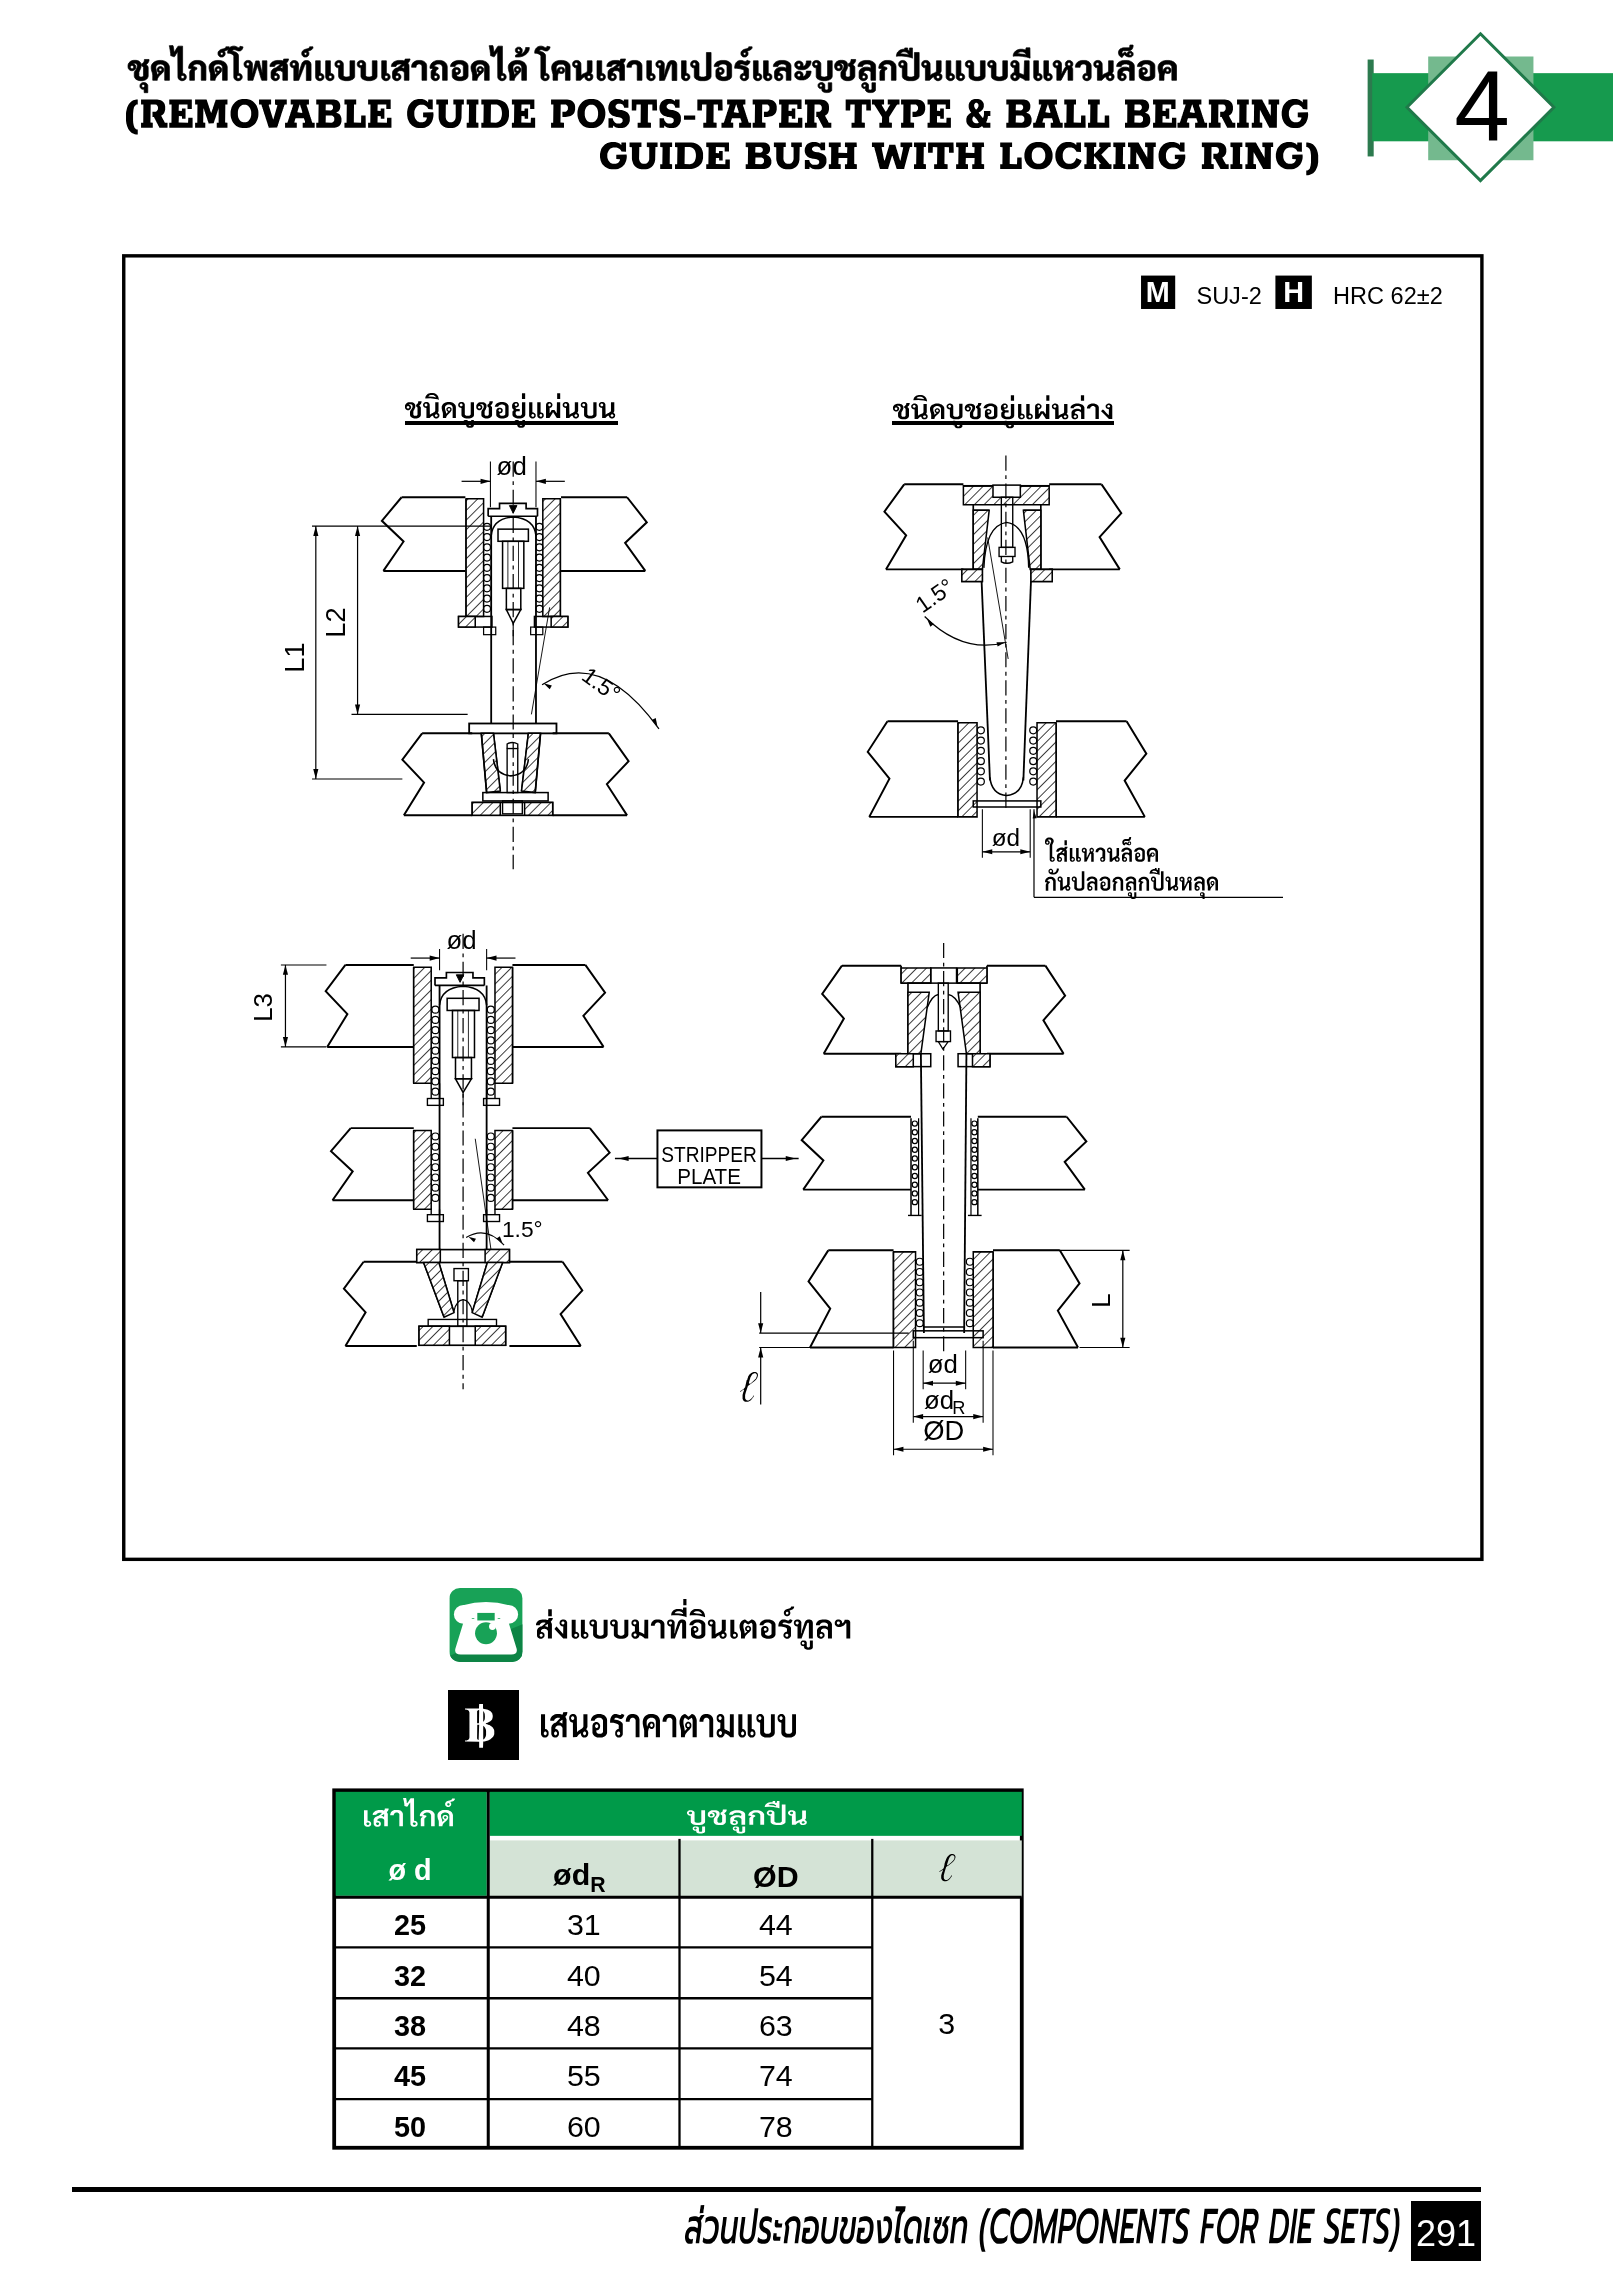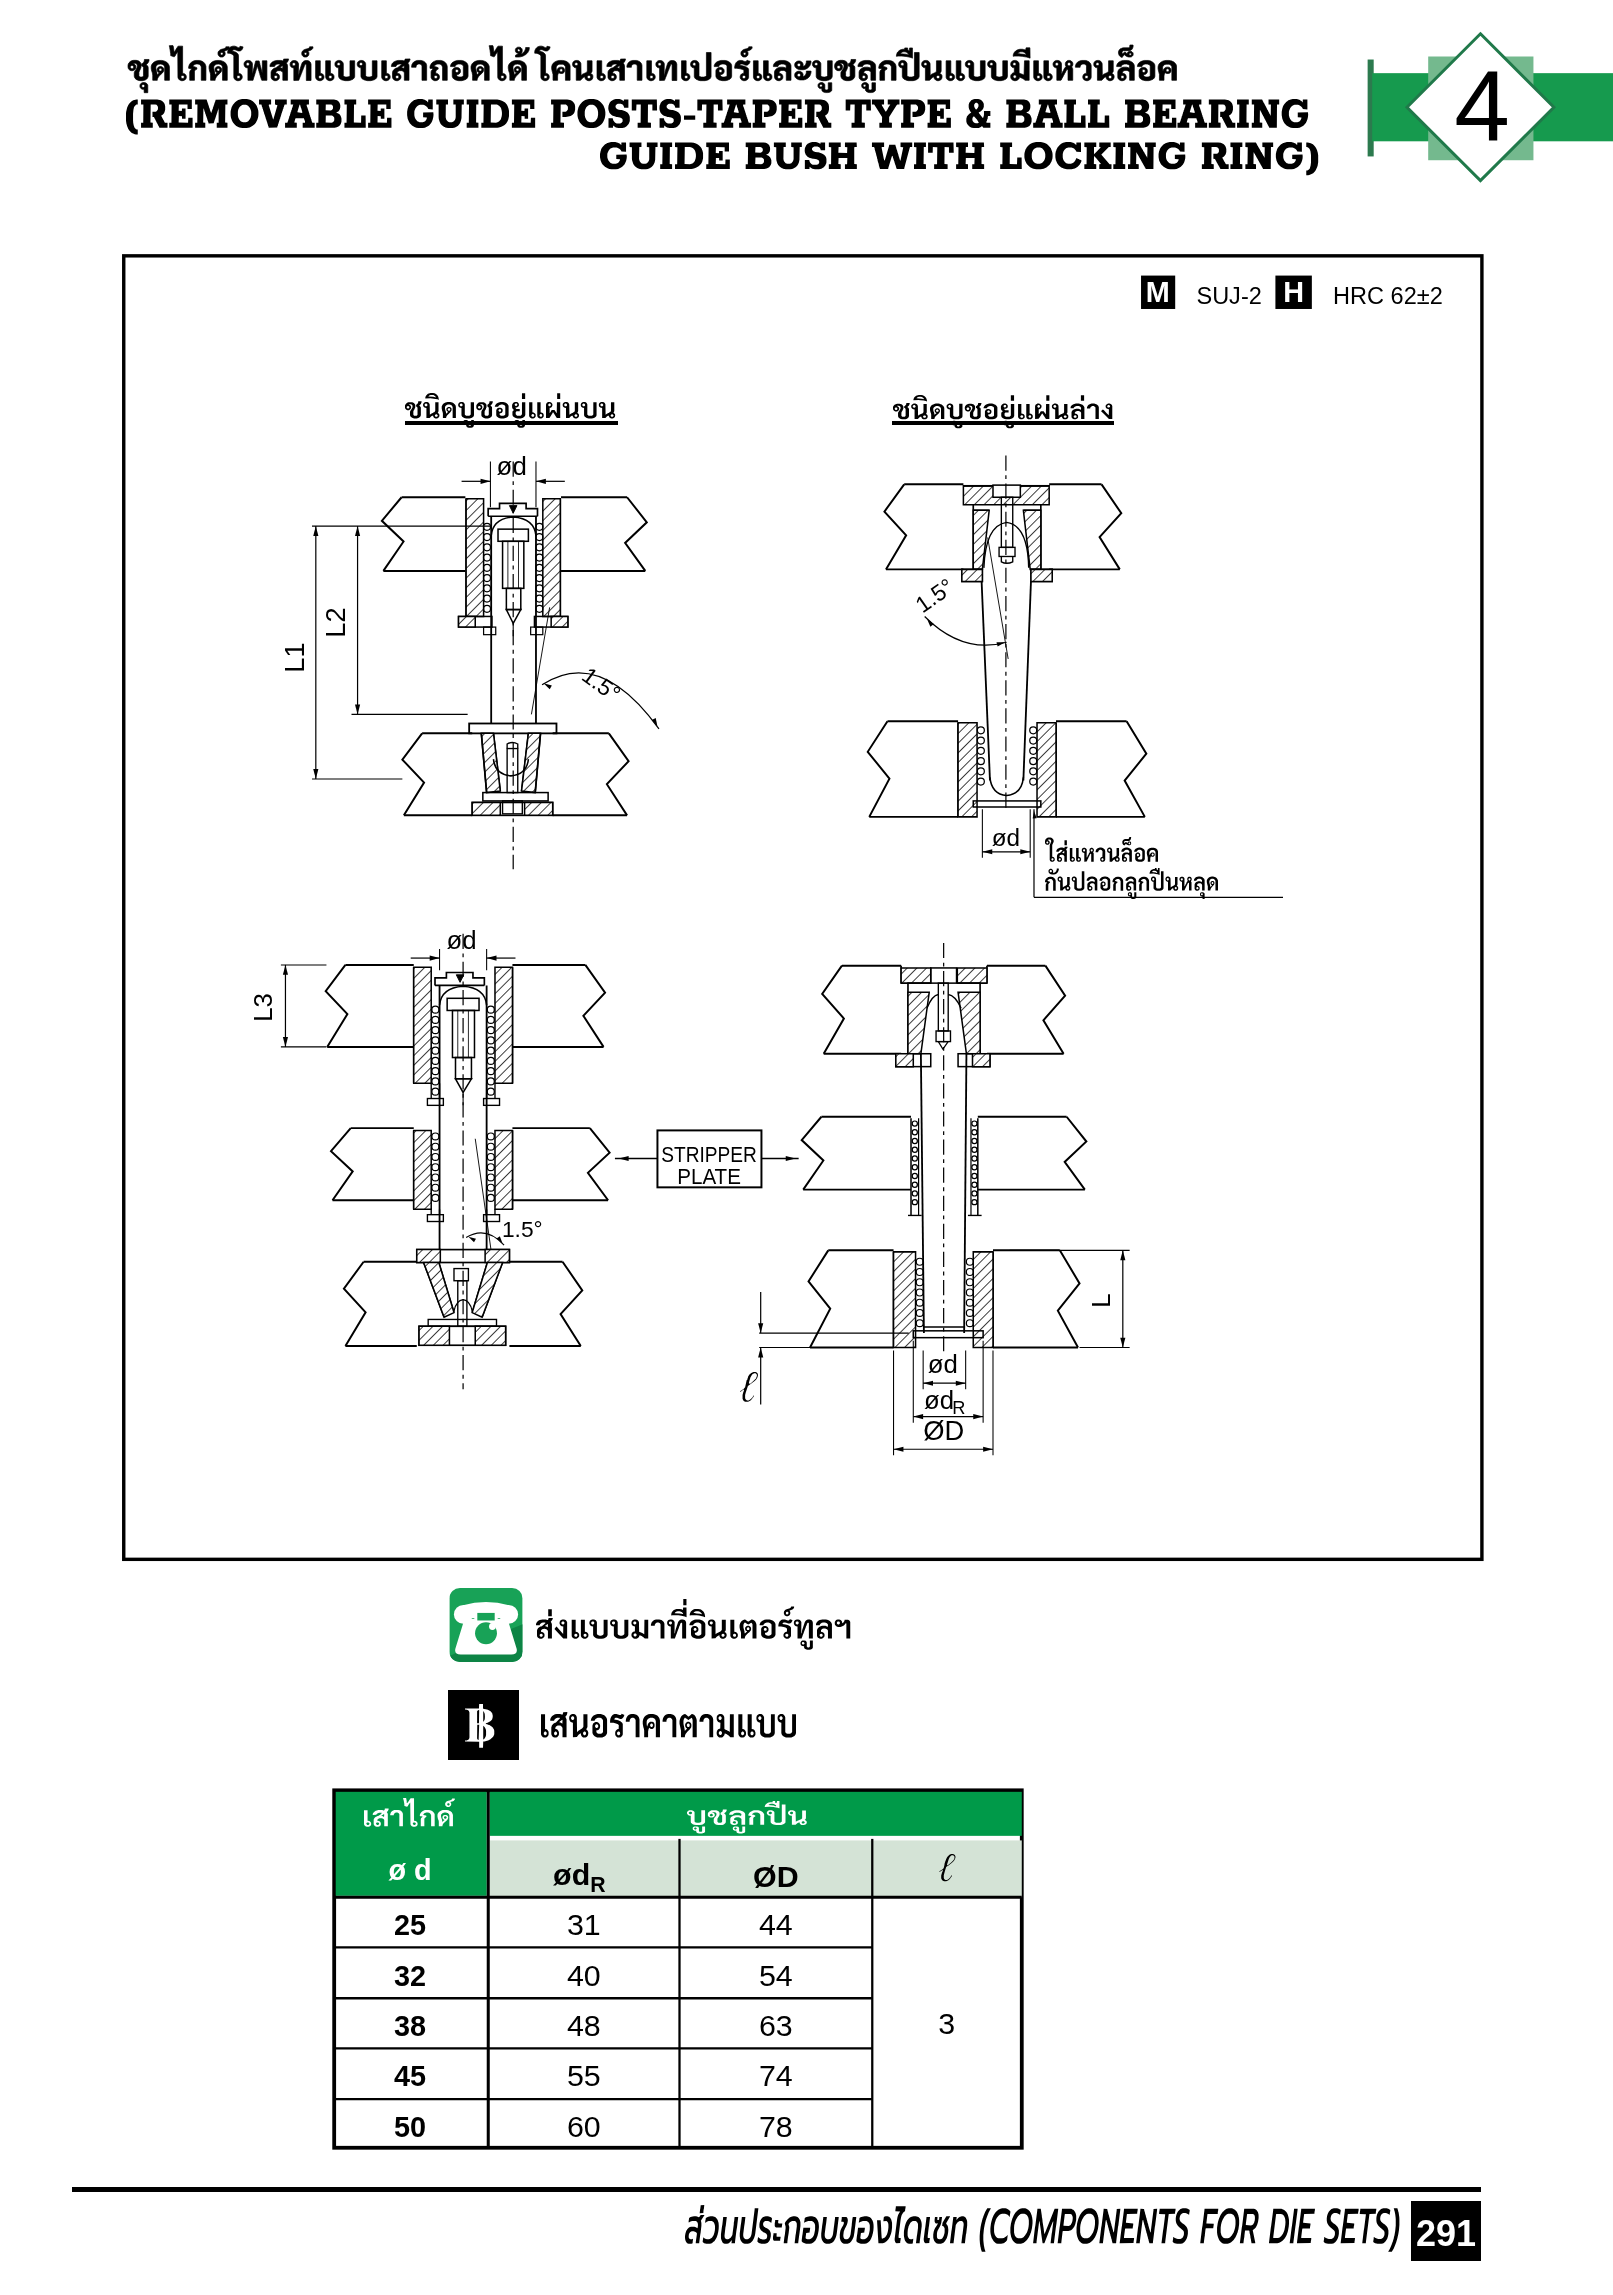--- a/index.html
+++ b/index.html
@@ -614,13 +614,13 @@
   </svg>
 <div class="abs" style="left:72px;top:2187px;width:1409px;height:4.6px;background:#000"></div>
 
 <svg style="position:absolute;left:685px;top:2205px;overflow:visible" width="7.6" height="7.6" viewBox="0 0 10 10">
     <g transform="scale(0.7153,1.2039)">
       <path d="M163.0,31.0 162.8,31.5 162.8,32.5 162.2,34.0 162.0,35.5 162.0,37.0 162.2,37.8 163.2,38.8 163.8,39.0 165.2,39.2 175.2,39.0 175.2,38.0 176.0,35.5 176.0,34.8 169.0,34.8 168.5,34.2 168.8,31.0ZM166.0,16.5 165.8,18.5 165.2,19.8 165.2,23.0 165.8,23.8 166.5,24.2 167.5,24.5 178.2,24.5 178.2,23.8 179.2,20.2 173.0,20.2 172.0,20.0 171.5,19.5 171.5,18.2 172.0,16.5ZM444.5,13.2 444.5,14.0 442.2,24.8 441.8,26.0 439.5,36.8 439.5,38.2 439.8,39.2 440.2,40.2 441.0,41.0 442.0,41.5 443.0,41.8 449.8,41.5 449.8,40.5 450.0,39.2 450.5,38.0 450.8,36.2 447.8,36.2 447.2,36.0 446.8,35.5 446.8,33.8 448.8,24.2 449.2,23.0 451.2,13.0ZM288.8,13.2 288.5,14.0 288.5,15.0 287.8,17.5 287.8,18.2 291.5,18.2 292.5,19.2 292.5,20.0 291.5,21.8 288.0,25.5 286.2,28.0 285.8,29.0 285.0,32.0 285.0,36.0 285.5,37.5 286.0,38.0 286.2,38.8 288.0,40.5 289.8,41.5 290.2,41.5 291.0,42.0 293.5,42.5 299.0,42.5 300.5,42.2 303.0,41.5 305.5,40.2 306.5,39.5 308.5,37.5 309.8,35.8 310.8,33.8 312.0,29.5 315.2,14.2 315.2,13.0 308.8,13.2 308.8,13.8 308.2,15.0 307.0,21.0 307.0,22.0 304.8,32.2 304.2,33.0 304.2,33.5 303.2,35.0 301.5,36.5 300.5,37.0 298.5,37.5 295.8,37.5 294.2,37.2 293.2,36.8 292.0,35.5 291.8,35.0 291.5,34.0 291.5,33.0 292.2,29.2 293.0,27.8 294.5,25.8 296.0,24.2 298.2,21.2 299.0,19.8 299.5,18.2 299.8,16.8 299.5,15.5 299.0,14.5 298.2,13.8 297.0,13.2 295.8,13.0ZM254.5,13.2 254.5,14.0 253.5,19.0 252.5,22.8 250.8,31.2 250.8,34.2 251.0,35.5 251.5,37.0 252.2,38.2 254.5,40.5 255.2,40.8 255.8,41.2 258.5,42.2 260.0,42.5 265.8,42.5 267.2,42.2 270.8,41.2 273.5,39.8 274.5,39.0 276.5,37.0 277.5,35.5 278.8,33.0 279.5,30.5 283.0,13.8 283.0,13.0 276.5,13.0 276.2,13.5 276.2,14.5 272.5,31.8 271.5,33.8 270.0,35.5 269.0,36.2 268.0,36.8 266.5,37.2 265.0,37.5 262.0,37.5 260.8,37.2 259.0,36.5 258.0,35.5 257.5,34.5 257.2,33.5 257.2,31.8 259.0,23.2 260.0,19.5 261.2,13.0ZM70.2,13.2 70.2,14.0 68.8,21.2 68.0,23.8 66.2,32.0 66.2,36.2 66.5,37.2 67.8,39.5 69.2,41.0 70.5,41.8 71.0,41.8 71.8,42.2 73.0,42.5 77.2,42.5 79.8,42.0 80.5,41.8 81.2,41.2 81.8,41.2 82.8,40.8 83.2,40.2 84.0,40.0 86.0,38.2 86.0,40.0 85.5,41.8 92.0,41.8 92.0,40.8 94.5,28.8 95.8,24.0 98.0,13.2 91.2,13.2 91.2,14.0 90.8,15.2 90.8,16.2 90.5,17.5 90.0,18.8 89.8,20.0 89.8,21.0 87.2,32.8 84.5,35.5 83.8,35.8 83.2,36.2 82.8,36.5 82.2,36.5 81.5,37.0 79.2,37.5 76.8,37.5 74.8,37.0 73.5,36.0 73.0,35.0 72.8,34.0 72.8,33.0 74.5,24.2 75.0,23.0 77.0,13.0ZM518.2,15.5 516.5,13.8 515.2,13.0 513.8,12.5 512.0,12.2 509.5,12.2 506.8,12.8 505.2,13.2 504.5,13.8 504.0,13.8 502.5,14.5 499.8,16.5 499.8,15.8 500.2,13.2 493.8,13.2 493.8,14.0 491.0,27.2 490.5,28.5 487.8,41.8 494.5,41.8 494.5,41.0 498.5,22.0 500.5,20.0 501.5,19.2 504.0,18.0 505.8,17.5 509.8,17.5 511.5,18.2 512.2,19.0 512.8,20.0 513.0,21.0 513.0,21.8 511.0,31.8 510.5,33.0 508.8,41.8 515.5,41.8 515.5,40.8 517.2,32.2 517.8,31.0 519.5,22.5 519.5,18.2 519.0,16.8ZM488.2,12.2 481.2,12.2 476.5,17.0 474.2,19.5 474.0,20.0 473.5,22.2 473.5,23.0 474.5,23.0 476.2,23.5 477.5,24.8 478.0,25.8 478.0,29.2 477.8,30.5 477.2,32.0 476.2,34.0 474.2,36.0 473.0,36.8 470.2,37.5 467.8,37.5 466.5,37.2 465.2,36.8 464.0,35.5 463.8,34.8 463.8,31.5 464.2,29.8 465.0,28.2 469.8,23.0 470.5,22.0 470.8,21.2 471.2,20.8 472.0,18.8 473.2,13.2 468.2,13.0 467.8,15.8 466.8,16.5 465.0,16.5 464.5,16.0 464.8,13.0 460.2,13.2 459.5,16.5 459.5,17.8 460.0,19.0 460.8,19.8 462.0,20.2 463.5,20.2 464.5,20.0 465.2,20.0 465.2,20.5 464.2,21.8 460.5,25.2 459.0,27.0 457.8,29.2 457.0,32.2 457.0,35.5 457.2,36.5 458.5,38.8 460.0,40.2 460.8,40.8 462.8,41.8 464.2,42.2 465.8,42.5 471.0,42.5 472.5,42.2 475.8,41.2 477.2,40.5 478.8,39.5 481.8,36.5 482.2,35.8 483.5,33.2 484.2,31.0 484.5,29.8 484.8,27.2 484.2,24.2 483.5,22.8 481.2,20.8 480.8,20.0ZM432.5,14.8 429.8,13.2 428.2,12.8 424.8,12.2 421.0,12.2 417.2,12.8 414.0,13.8 412.0,14.8 409.2,16.8 407.0,19.2 406.0,20.8 404.8,23.2 403.2,28.2 403.0,29.8 403.0,33.8 403.8,36.5 404.5,38.0 405.2,39.0 407.2,40.8 409.2,41.8 410.8,42.2 412.0,42.5 417.0,42.5 419.2,42.0 419.5,41.5 419.5,40.5 420.0,39.0 420.2,37.0 419.8,37.0 418.0,37.5 415.2,37.5 412.5,36.8 411.8,36.2 410.8,35.2 410.0,33.8 409.8,32.8 409.8,30.0 410.2,27.2 410.8,25.5 411.2,24.8 411.2,24.2 411.8,23.2 412.8,21.8 415.0,19.5 417.8,18.0 419.5,17.5 424.5,17.5 425.5,17.8 427.0,18.5 428.5,20.0 429.0,21.2 429.0,24.8 427.5,31.8 426.8,34.2 425.2,41.8 432.0,41.8 432.0,40.8 433.8,32.2 434.2,31.0 435.8,23.2 435.8,21.0 435.5,19.5 435.0,18.0 433.8,16.0ZM377.8,14.0 377.0,13.8 376.5,13.2 374.2,12.5 372.5,12.2 369.5,12.2 367.8,12.5 366.2,13.0 366.0,13.5 365.5,15.8 365.2,17.8 370.8,17.5 372.2,18.0 373.8,19.5 374.2,20.5 374.5,21.5 374.5,24.5 374.0,27.2 373.2,29.5 371.8,32.2 369.5,34.5 368.0,35.5 366.0,36.2 363.0,36.8 362.2,36.5 362.0,35.0 361.2,28.0 361.2,25.8 360.2,16.8 353.5,16.8 356.0,41.0 356.2,41.8 364.2,41.8 368.0,41.0 368.8,40.8 369.5,40.2 370.0,40.2 372.0,39.2 374.5,37.5 377.0,35.0 378.2,33.2 378.5,32.5 379.0,32.0 379.5,31.0 379.5,30.5 380.0,29.8 380.5,28.2 381.2,24.5 381.2,20.0 381.0,18.8 379.8,16.0ZM345.2,17.0 343.5,15.2 342.5,14.5 340.5,13.5 338.0,12.8 334.8,12.2 331.0,12.2 326.5,12.8 323.2,13.5 321.2,14.2 320.8,16.8 320.2,18.0 320.0,19.5 322.5,18.5 327.5,17.5 334.0,17.5 335.2,17.8 337.8,18.8 339.5,20.5 340.2,22.2 340.2,26.5 340.0,27.8 339.0,31.0 338.5,32.0 337.5,33.5 335.8,35.2 333.8,36.5 331.5,37.2 329.8,37.5 326.2,37.5 324.5,37.2 322.8,36.5 322.8,35.8 323.8,31.0 324.0,30.5 330.2,30.0 330.2,29.0 331.0,26.5 331.2,24.8 318.5,24.8 318.5,25.5 317.2,31.5 316.5,34.0 315.5,38.8 315.8,40.0 317.8,41.0 322.2,42.2 324.0,42.5 330.5,42.5 333.8,42.0 337.0,41.0 339.0,40.0 340.5,39.0 342.5,37.0 344.2,34.5 345.2,32.5 345.2,32.0 345.8,31.2 346.8,27.8 347.2,24.5 347.2,23.0 347.0,21.0 346.5,19.2ZM244.5,17.0 242.8,15.2 241.8,14.5 239.8,13.5 237.2,12.8 234.0,12.2 230.2,12.2 225.8,12.8 222.5,13.5 220.5,14.2 220.0,16.8 219.5,18.0 219.2,19.5 221.8,18.5 226.8,17.5 233.2,17.5 234.5,17.8 237.0,18.8 238.8,20.5 239.5,22.2 239.5,26.5 239.2,27.8 238.2,31.0 237.8,32.0 236.8,33.5 235.0,35.2 233.0,36.5 230.8,37.2 229.0,37.5 225.5,37.5 223.8,37.2 222.0,36.5 222.0,35.8 223.0,31.0 223.2,30.5 229.5,30.0 229.5,29.0 230.2,26.5 230.5,24.8 217.8,24.8 217.8,25.5 216.5,31.5 215.8,34.0 214.8,38.8 215.0,40.0 217.0,41.0 221.5,42.2 223.2,42.5 229.8,42.5 233.0,42.0 236.2,41.0 238.2,40.0 239.8,39.0 241.8,37.0 243.5,34.5 244.5,32.5 244.5,32.0 245.0,31.2 246.0,27.8 246.5,24.5 246.5,23.0 246.2,21.0 245.8,19.2ZM211.2,16.2 209.5,14.5 207.2,13.2 204.5,12.5 202.5,12.2 199.2,12.2 195.8,12.8 192.5,13.8 191.2,14.5 190.8,14.5 190.2,15.0 189.0,15.5 185.5,18.0 183.8,19.8 184.0,21.0 184.5,21.8 184.5,22.2 185.0,23.0 185.2,23.8 185.2,25.5 183.8,32.5 183.0,35.0 181.8,41.0 181.8,41.8 188.2,41.8 188.5,41.2 188.5,40.2 189.5,35.5 190.8,30.8 192.0,24.8 191.8,23.5 191.2,22.8 191.2,22.2 190.8,21.5 190.5,20.8 192.5,19.2 194.5,18.2 197.2,17.5 202.2,17.5 203.8,18.0 204.5,18.5 205.5,19.8 205.8,20.5 205.8,23.5 204.2,30.8 203.5,33.2 201.8,41.8 208.5,41.8 208.5,41.0 209.8,35.0 211.0,30.2 212.5,23.0 212.5,19.2 212.0,17.5ZM160.0,14.2 159.5,14.0 159.0,14.0 158.2,13.5 156.8,13.0 154.5,12.5 152.5,12.2 149.0,12.2 146.8,12.5 143.2,13.5 141.8,14.2 140.0,15.5 138.5,17.2 137.5,19.2 137.0,21.0 137.0,23.5 137.2,24.5 137.8,25.5 139.8,27.5 140.5,28.0 142.5,29.0 143.0,29.0 143.8,29.5 145.2,30.0 145.8,30.0 149.2,31.2 150.0,31.8 151.0,32.8 151.2,33.2 151.2,34.5 150.8,35.8 149.8,36.8 148.8,37.2 146.0,37.8 143.0,37.8 140.0,37.2 138.0,36.8 137.2,36.2 136.8,36.2 134.5,35.0 133.2,40.0 134.8,41.0 135.2,41.0 136.0,41.5 140.8,42.5 147.2,42.5 149.0,42.2 151.8,41.5 154.5,40.0 156.0,38.5 156.5,37.8 157.2,36.2 157.8,34.8 158.0,33.2 158.0,31.5 157.8,30.5 157.2,29.5 156.0,28.0 154.5,27.0 153.0,26.2 152.5,26.2 151.8,25.8 147.5,24.5 146.8,24.0 146.2,24.0 145.2,23.5 143.8,21.8 143.8,20.5 144.2,19.5 145.2,18.5 146.8,17.8 147.8,17.5 153.0,17.5 156.0,18.2 156.8,18.8 157.2,18.8 158.2,19.2 159.2,19.5 159.2,18.5 159.5,17.2 160.0,16.0ZM59.0,15.2 56.2,13.5 54.0,12.8 50.8,12.2 47.0,12.2 43.0,12.8 39.8,13.8 38.2,14.5 38.0,15.8 37.5,17.0 37.2,18.2 37.2,19.2 37.0,19.8 38.8,18.8 39.2,18.8 40.0,18.2 43.5,17.5 49.2,17.5 51.0,18.0 52.8,19.0 54.2,20.5 55.0,22.2 55.2,23.2 55.2,25.8 55.0,27.5 54.2,30.0 53.2,32.0 52.8,32.8 50.2,35.2 49.5,35.8 48.0,36.5 45.5,37.2 44.0,37.5 40.5,37.5 37.2,37.0 35.8,36.5 34.8,36.0 34.2,35.5 33.5,35.2 33.5,36.2 32.8,38.8 32.5,40.2 33.0,40.8 34.0,41.2 34.5,41.2 35.2,41.8 37.5,42.2 39.2,42.5 45.5,42.5 48.2,42.0 50.5,41.2 51.8,40.5 52.2,40.5 52.8,40.0 53.5,39.8 55.0,38.8 58.0,35.8 59.2,34.0 60.5,31.5 60.5,31.0 61.0,30.2 62.0,26.2 62.2,23.0 61.8,19.8 61.5,19.0 61.0,18.2 61.0,17.8 59.8,16.0ZM36.0,11.0 28.8,11.0 27.2,12.5 25.2,13.5 22.2,12.5 20.2,12.2 16.8,12.2 14.2,12.5 10.2,13.2 7.5,14.2 7.5,14.8 6.8,17.2 6.5,19.2 7.0,19.0 8.2,18.8 9.2,18.2 13.0,17.5 19.5,17.5 20.8,17.8 22.0,18.2 23.2,19.5 23.8,20.8 23.8,22.8 23.5,24.0 23.0,25.5 22.2,25.2 21.5,24.8 18.8,24.0 17.0,23.8 11.5,23.8 9.0,24.2 6.8,25.0 4.2,26.5 2.2,28.5 1.8,29.2 0.8,31.2 0.2,33.0 0.0,34.5 0.0,36.0 0.5,38.0 1.2,39.5 2.5,40.8 3.2,41.2 4.8,42.0 6.8,42.5 11.8,42.5 13.0,42.2 14.0,41.8 14.2,39.8 15.0,37.0 14.5,37.0 13.0,37.5 10.2,37.5 8.2,37.0 7.0,35.8 6.8,35.0 6.8,33.8 7.2,32.0 7.8,31.2 9.0,30.0 9.8,29.5 12.5,28.8 15.8,28.8 19.5,29.5 21.8,30.5 21.8,32.2 19.8,40.8 19.8,41.8 26.2,41.8 26.2,41.0 28.0,32.8 28.8,30.2 30.2,22.8 30.2,20.0 29.8,18.2 29.2,17.2ZM1272.8,4.2 1243.2,4.2 1243.2,5.2 1242.5,7.8 1242.2,9.8 1253.5,10.0 1253.5,10.8 1250.5,24.8 1249.5,28.5 1246.8,41.8 1253.5,41.8 1253.5,40.8 1260.0,10.2 1260.5,9.8 1271.8,9.5 1271.8,8.5 1272.0,7.2 1272.5,6.0ZM1215.0,4.2 1214.8,6.0 1211.2,22.5 1210.5,25.0 1207.0,41.8 1232.5,41.5 1232.5,40.5 1233.2,38.0 1233.5,36.2 1215.0,36.0 1215.0,35.0 1216.8,26.8 1217.2,25.8 1231.0,25.8 1231.2,23.8 1231.8,22.5 1232.0,21.2 1232.0,20.2 1218.5,19.5 1218.5,18.5 1220.2,10.2 1220.8,9.8 1239.2,9.5 1239.2,8.8 1239.5,7.5 1240.0,6.2 1240.2,4.2ZM1134.5,4.2 1134.2,6.0 1130.8,22.5 1130.0,25.0 1126.5,41.8 1152.0,41.5 1152.0,40.5 1152.8,38.0 1153.0,36.2 1134.5,36.0 1134.5,35.0 1136.2,26.8 1136.8,25.8 1150.5,25.8 1150.8,23.8 1151.2,22.5 1151.5,21.2 1151.5,20.2 1138.0,19.5 1138.0,18.5 1139.8,10.2 1140.2,9.8 1158.8,9.5 1158.8,8.8 1159.0,7.5 1159.5,6.2 1159.8,4.2ZM1127.8,4.2 1121.2,4.2 1121.0,6.0 1117.5,22.5 1116.8,25.0 1113.2,41.8 1120.0,41.8 1120.0,41.0 1123.8,23.2 1124.2,21.8 1127.8,5.2ZM1083.0,4.2 1082.8,6.0 1079.2,22.5 1078.5,25.0 1075.0,41.8 1090.5,41.8 1094.0,41.2 1098.2,40.0 1099.0,39.5 1099.5,39.5 1103.2,37.2 1104.2,36.5 1106.5,34.2 1108.0,32.2 1108.2,31.5 1108.8,31.0 1110.0,28.5 1111.5,23.5 1112.0,20.2 1112.0,17.5 1111.8,15.5 1111.0,13.0 1109.5,10.2 1108.8,9.2 1107.5,8.0 1105.8,6.8 1105.0,6.5 1104.5,6.0 1104.0,6.0 1103.2,5.5 1101.0,4.8 1098.0,4.2ZM1102.8,12.0 1103.5,12.8 1104.5,14.2 1105.0,15.5 1105.5,18.5 1105.2,21.5 1104.2,25.5 1103.8,26.2 1103.8,26.8 1102.8,28.8 1100.8,31.5 1097.8,34.0 1095.2,35.2 1093.8,35.8 1091.2,36.2 1083.0,36.0 1083.0,35.0 1088.2,10.2 1088.8,9.8 1097.2,9.8 1098.8,10.0 1100.2,10.5 1101.8,11.2ZM1029.5,4.2 1029.2,6.0 1025.8,22.5 1025.0,25.0 1021.5,41.8 1028.2,41.8 1028.2,41.0 1029.0,37.2 1029.8,34.8 1029.8,33.8 1030.8,29.0 1031.2,28.0 1038.5,28.0 1039.0,28.5 1039.2,29.2 1039.5,30.8 1040.0,31.8 1040.8,34.0 1041.0,35.5 1042.0,38.0 1042.0,38.5 1043.0,41.8 1049.8,41.8 1049.8,41.0 1045.2,27.5 1045.8,27.0 1047.0,26.8 1049.0,25.8 1050.8,24.5 1052.5,22.8 1053.2,21.8 1054.8,19.0 1054.8,18.5 1055.2,17.8 1056.0,14.2 1056.0,11.8 1055.8,10.2 1054.8,8.0 1052.8,6.0 1050.8,5.0 1049.0,4.5 1047.2,4.2ZM1034.8,10.2 1035.2,9.8 1045.2,9.8 1047.5,10.5 1048.8,11.8 1049.2,13.0 1049.2,15.2 1048.8,17.2 1048.2,18.0 1048.2,18.5 1047.8,19.2 1045.8,21.2 1043.2,22.2 1042.0,22.5 1032.5,21.8 1032.5,20.8ZM981.8,4.2 956.5,4.2 956.2,6.0 952.8,22.5 952.0,25.0 948.5,41.8 955.2,41.8 955.2,41.0 956.5,35.0 957.0,33.5 957.0,32.8 958.2,26.8 958.8,25.5 972.5,25.5 972.8,23.8 973.2,22.5 973.5,20.5 959.8,20.2 961.8,10.2 962.2,9.8 980.8,9.8 980.8,8.8 981.0,7.5 981.5,6.2ZM903.2,4.2 873.8,4.2 873.8,5.2 873.0,7.8 872.8,9.8 884.0,10.0 884.0,10.8 881.0,24.8 880.0,28.5 877.2,41.8 884.0,41.8 884.0,40.8 890.5,10.2 891.0,9.8 902.2,9.5 902.2,8.5 902.5,7.2 903.0,6.0ZM838.5,4.2 838.2,6.0 834.8,22.5 834.0,25.0 830.5,41.8 837.2,41.8 837.2,41.0 842.2,17.2 843.2,16.0 843.8,17.0 843.8,17.5 845.2,20.2 845.2,20.8 846.5,23.0 846.5,23.5 848.0,26.2 848.0,26.8 849.2,29.0 849.2,29.5 850.8,32.2 850.8,32.8 852.2,35.5 852.2,36.0 853.5,38.2 853.5,38.8 855.0,41.8 861.2,41.8 861.5,41.2 861.5,40.5 865.0,23.8 865.5,22.5 869.0,6.0 869.2,4.2 862.5,4.5 862.5,5.5 857.5,29.0 857.0,30.2 856.5,29.8 855.8,28.2 855.8,27.8 854.2,25.0 854.2,24.5 852.8,21.8 852.8,21.2 851.2,18.5 851.2,18.0 850.0,15.8 850.0,15.2 848.5,12.5 848.5,12.0 847.0,9.2 847.0,8.8 845.5,6.0 845.5,5.5 845.0,4.5ZM808.2,4.2 808.0,6.0 804.5,22.5 803.8,25.0 800.2,41.8 825.8,41.5 825.8,40.5 826.5,38.0 826.8,36.2 808.2,36.0 808.2,35.0 810.0,26.8 810.5,25.8 824.2,25.8 824.5,23.8 825.0,22.5 825.2,21.2 825.2,20.2 811.8,19.5 811.8,18.5 813.5,10.2 814.0,9.8 832.5,9.5 832.5,8.8 832.8,7.5 833.2,6.2 833.5,4.2ZM770.8,4.2 770.5,6.0 767.0,22.5 766.2,25.0 762.8,41.8 769.5,41.8 769.5,41.0 774.5,17.2 775.5,16.0 776.0,17.0 776.0,17.5 777.5,20.2 777.5,20.8 778.8,23.0 778.8,23.5 780.2,26.2 780.2,26.8 781.5,29.0 781.5,29.5 783.0,32.2 783.0,32.8 784.5,35.5 784.5,36.0 785.8,38.2 785.8,38.8 787.2,41.8 793.5,41.8 793.8,41.2 793.8,40.5 797.2,23.8 797.8,22.5 801.2,6.0 801.5,4.2 794.8,4.5 794.8,5.5 789.8,29.0 789.2,30.2 788.8,29.8 788.0,28.2 788.0,27.8 786.5,25.0 786.5,24.5 785.0,21.8 785.0,21.2 783.5,18.5 783.5,18.0 782.2,15.8 782.2,15.2 780.8,12.5 780.8,12.0 779.2,9.2 779.2,8.8 777.8,6.0 777.8,5.5 777.2,4.5ZM717.5,7.0 715.8,5.8 714.8,5.2 714.2,5.2 713.5,4.8 711.0,4.2 694.0,4.2 693.8,6.0 690.2,22.5 689.5,25.0 686.0,41.8 692.8,41.8 692.8,41.0 695.2,29.0 695.8,28.5 705.8,28.5 709.0,28.0 710.8,27.5 711.5,27.0 712.0,27.0 713.0,26.5 713.5,26.0 714.2,25.8 715.2,25.0 717.0,23.2 718.8,20.5 718.8,20.0 719.2,19.2 720.0,17.0 720.2,15.8 720.2,12.0 720.0,11.0 719.0,8.8ZM699.2,10.2 699.8,9.8 709.5,9.8 711.8,10.5 713.2,12.0 713.8,13.5 713.8,15.0 713.5,16.5 713.0,18.0 712.2,19.5 710.0,21.8 707.5,22.8 706.2,23.0 696.8,22.8 696.8,22.0ZM648.8,4.2 648.5,6.0 645.0,22.5 644.2,25.0 640.8,41.8 647.0,41.8 647.2,41.2 647.2,40.2 651.8,19.0 652.2,17.5 652.8,18.2 655.5,29.2 655.5,30.0 658.2,41.2 658.5,41.8 661.5,41.8 662.0,41.2 672.5,25.2 677.2,18.2 677.8,17.8 678.0,18.5 675.8,29.2 675.0,31.8 673.0,41.8 679.2,41.8 679.8,38.8 682.5,25.8 684.0,19.8 687.2,4.2 680.5,4.2 680.0,4.8 662.0,31.8 661.5,31.2 660.5,27.2 660.5,26.5 658.2,18.0 658.2,17.2 657.5,14.2 657.0,13.0 657.0,12.0 655.0,4.2ZM1311.5,3.5 1304.8,3.5 1305.8,5.5 1305.8,6.0 1306.5,7.2 1307.5,10.2 1308.2,13.5 1308.5,15.5 1308.5,22.5 1307.5,28.5 1306.0,33.5 1305.5,34.2 1305.5,34.8 1305.0,35.5 1305.0,36.0 1302.8,40.5 1302.2,41.0 1302.0,41.8 1301.5,42.2 1301.2,43.0 1299.5,45.5 1297.5,48.0 1294.5,51.2 1301.2,51.2 1304.8,47.5 1306.5,45.2 1308.5,42.2 1308.8,41.5 1309.2,41.0 1311.5,36.5 1311.5,36.0 1312.0,35.2 1312.0,34.8 1312.5,34.0 1313.5,31.0 1314.5,27.0 1315.2,22.0 1315.2,15.2 1315.0,13.2 1313.8,8.2 1313.2,7.5 1313.2,7.0ZM1298.2,5.2 1297.8,5.2 1297.0,4.8 1294.8,4.0 1291.8,3.5 1285.8,3.5 1284.2,3.8 1281.5,4.5 1278.5,6.0 1276.5,7.5 1275.8,8.2 1274.2,10.2 1273.5,11.8 1273.0,13.2 1272.8,14.5 1272.8,17.0 1273.2,18.8 1274.2,20.5 1276.2,22.5 1277.8,23.5 1278.5,23.8 1279.0,24.2 1280.0,24.8 1280.5,24.8 1286.2,27.8 1287.2,28.8 1287.8,29.8 1287.8,32.0 1287.5,33.0 1286.8,34.2 1285.2,35.8 1284.5,36.2 1282.5,37.0 1281.0,37.2 1276.8,37.2 1274.8,37.0 1272.5,36.5 1270.2,35.8 1268.8,35.0 1268.0,35.0 1268.0,36.0 1267.8,37.2 1267.0,39.8 1267.2,40.5 1268.2,41.0 1270.5,41.8 1273.0,42.2 1275.0,42.5 1281.8,42.5 1284.8,42.0 1286.5,41.5 1287.2,41.0 1287.8,41.0 1290.2,39.5 1292.8,37.0 1294.2,34.2 1295.0,31.5 1295.0,28.0 1294.0,25.8 1292.8,24.2 1290.8,22.8 1290.0,22.5 1289.5,22.0 1286.5,20.5 1286.0,20.5 1281.8,18.2 1280.2,16.8 1280.0,16.2 1279.8,14.8 1280.2,12.8 1281.0,11.5 1282.0,10.5 1282.8,10.0 1284.2,9.2 1286.5,8.8 1290.2,8.8 1292.0,9.0 1294.8,9.8 1295.5,10.2 1296.0,10.2 1297.2,11.0 1297.8,8.5 1298.2,7.2 1298.5,6.0ZM1207.0,5.2 1206.5,5.2 1205.8,4.8 1203.5,4.0 1200.5,3.5 1194.5,3.5 1193.0,3.8 1190.2,4.5 1187.2,6.0 1185.2,7.5 1184.5,8.2 1183.0,10.2 1182.2,11.8 1181.8,13.2 1181.5,14.5 1181.5,17.0 1182.0,18.8 1183.0,20.5 1185.0,22.5 1186.5,23.5 1187.2,23.8 1187.8,24.2 1188.8,24.8 1189.2,24.8 1195.0,27.8 1196.0,28.8 1196.5,29.8 1196.5,32.0 1196.2,33.0 1195.5,34.2 1194.0,35.8 1193.2,36.2 1191.2,37.0 1189.8,37.2 1185.5,37.2 1183.5,37.0 1181.2,36.5 1179.0,35.8 1177.5,35.0 1176.8,35.0 1176.8,36.0 1176.5,37.2 1175.8,39.8 1176.0,40.5 1177.0,41.0 1179.2,41.8 1181.8,42.2 1183.8,42.5 1190.5,42.5 1193.5,42.0 1195.2,41.5 1196.0,41.0 1196.5,41.0 1199.0,39.5 1201.5,37.0 1203.0,34.2 1203.8,31.5 1203.8,28.0 1202.8,25.8 1201.5,24.2 1199.5,22.8 1198.8,22.5 1198.2,22.0 1195.2,20.5 1194.8,20.5 1190.5,18.2 1189.0,16.8 1188.8,16.2 1188.5,14.8 1189.0,12.8 1189.8,11.5 1190.8,10.5 1191.5,10.0 1193.0,9.2 1195.2,8.8 1199.0,8.8 1200.8,9.0 1203.5,9.8 1204.2,10.2 1204.8,10.2 1206.0,11.0 1206.5,8.5 1207.0,7.2 1207.2,6.0ZM1014.2,6.2 1013.5,6.0 1013.0,5.5 1011.5,4.8 1008.2,3.8 1006.8,3.5 1001.0,3.5 997.2,4.2 994.2,5.2 991.8,6.5 991.2,7.0 990.5,7.2 988.8,8.5 986.0,11.0 983.0,15.0 981.2,18.5 981.2,19.0 980.8,19.8 979.5,25.0 979.5,30.2 980.2,33.2 980.8,34.0 980.8,34.5 982.8,37.5 984.0,38.8 985.2,39.8 986.0,40.0 986.5,40.5 988.0,41.2 990.2,42.0 992.8,42.5 998.8,42.5 1000.5,42.2 1004.2,41.2 1005.0,40.8 1005.5,40.8 1008.5,39.2 1010.0,38.2 1012.5,36.2 1013.5,35.2 1016.2,31.8 1016.5,31.0 1017.0,30.5 1018.2,28.0 1018.2,27.5 1018.8,26.8 1019.2,25.2 1020.0,22.0 1020.2,20.0 1020.2,17.0 1020.0,15.2 1019.5,13.2 1019.0,12.5 1019.0,12.0 1018.5,11.0 1018.0,10.5 1017.8,9.8 1017.0,8.8 1015.5,7.2ZM1009.8,11.0 1010.8,11.8 1012.2,13.5 1013.0,15.0 1013.5,17.0 1013.5,21.0 1013.0,23.8 1012.2,26.0 1011.0,28.5 1010.0,30.0 1006.8,33.2 1005.8,34.0 1005.0,34.2 1004.5,34.8 1003.0,35.5 1000.8,36.2 999.5,36.5 994.0,36.5 991.2,35.8 989.8,35.0 988.8,34.2 988.0,33.5 987.0,32.0 987.0,31.5 986.5,30.8 986.2,29.8 986.2,24.5 986.8,22.0 987.2,20.5 987.8,19.8 987.8,19.2 989.8,16.0 993.0,12.8 994.0,12.0 995.2,11.5 995.8,11.0 996.2,11.0 997.5,10.2 1000.5,9.5 1005.2,9.5 1007.5,10.0ZM929.0,5.2 928.5,5.2 927.8,4.8 925.5,4.0 922.5,3.5 916.5,3.5 915.0,3.8 912.2,4.5 909.2,6.0 907.2,7.5 906.5,8.2 905.0,10.2 904.2,11.8 903.8,13.2 903.5,14.5 903.5,17.0 904.0,18.8 905.0,20.5 907.0,22.5 908.5,23.5 909.2,23.8 909.8,24.2 910.8,24.8 911.2,24.8 917.0,27.8 918.0,28.8 918.5,29.8 918.5,32.0 918.2,33.0 917.5,34.2 916.0,35.8 915.2,36.2 913.2,37.0 911.8,37.2 907.5,37.2 905.5,37.0 903.2,36.5 901.0,35.8 899.5,35.0 898.8,35.0 898.8,36.0 898.5,37.2 897.8,39.8 898.0,40.5 899.0,41.0 901.2,41.8 903.8,42.2 905.8,42.5 912.5,42.5 915.5,42.0 917.2,41.5 918.0,41.0 918.5,41.0 921.0,39.5 923.5,37.0 925.0,34.2 925.8,31.5 925.8,28.0 924.8,25.8 923.5,24.2 921.5,22.8 920.8,22.5 920.2,22.0 917.2,20.5 916.8,20.5 912.5,18.2 911.0,16.8 910.8,16.2 910.5,14.8 911.0,12.8 911.8,11.5 912.8,10.5 913.5,10.0 915.0,9.2 917.2,8.8 921.0,8.8 922.8,9.0 925.5,9.8 926.2,10.2 926.8,10.2 928.0,11.0 928.5,8.5 929.0,7.2 929.2,6.0ZM755.5,6.2 754.8,6.0 754.2,5.5 752.8,4.8 749.5,3.8 748.0,3.5 742.2,3.5 738.5,4.2 735.5,5.2 733.0,6.5 732.5,7.0 731.8,7.2 730.0,8.5 727.2,11.0 724.2,15.0 722.5,18.5 722.5,19.0 722.0,19.8 720.8,25.0 720.8,30.2 721.5,33.2 722.0,34.0 722.0,34.5 724.0,37.5 725.2,38.8 726.5,39.8 727.2,40.0 727.8,40.5 729.2,41.2 731.5,42.0 734.0,42.5 740.0,42.5 741.8,42.2 745.5,41.2 746.2,40.8 746.8,40.8 749.8,39.2 751.2,38.2 753.8,36.2 754.8,35.2 757.5,31.8 757.8,31.0 758.2,30.5 759.5,28.0 759.5,27.5 760.0,26.8 760.5,25.2 761.2,22.0 761.5,20.0 761.5,17.0 761.2,15.2 760.8,13.2 760.2,12.5 760.2,12.0 759.8,11.0 759.2,10.5 759.0,9.8 758.2,8.8 756.8,7.2ZM751.0,11.0 752.0,11.8 753.5,13.5 754.2,15.0 754.8,17.0 754.8,21.0 754.2,23.8 753.5,26.0 752.2,28.5 751.2,30.0 748.0,33.2 747.0,34.0 746.2,34.2 745.8,34.8 744.2,35.5 742.0,36.2 740.8,36.5 735.2,36.5 732.5,35.8 731.0,35.0 730.0,34.2 729.2,33.5 728.2,32.0 728.2,31.5 727.8,30.8 727.5,29.8 727.5,24.5 728.0,22.0 728.5,20.5 729.0,19.8 729.0,19.2 731.0,16.0 734.2,12.8 735.2,12.0 736.5,11.5 737.0,11.0 737.5,11.0 738.8,10.2 741.8,9.5 746.5,9.5 748.8,10.0ZM633.8,6.2 633.0,6.0 632.5,5.5 631.0,4.8 627.8,3.8 626.2,3.5 620.5,3.5 616.8,4.2 613.8,5.2 611.2,6.5 610.8,7.0 610.0,7.2 608.2,8.5 605.5,11.0 602.5,15.0 600.8,18.5 600.8,19.0 600.2,19.8 599.0,25.0 599.0,30.2 599.8,33.2 600.2,34.0 600.2,34.5 602.2,37.5 603.5,38.8 604.8,39.8 605.5,40.0 606.0,40.5 607.5,41.2 609.8,42.0 612.2,42.5 618.2,42.5 620.0,42.2 623.8,41.2 624.5,40.8 625.0,40.8 628.0,39.2 629.5,38.2 632.0,36.2 633.0,35.2 635.8,31.8 636.0,31.0 636.5,30.5 637.8,28.0 637.8,27.5 638.2,26.8 638.8,25.2 639.5,22.0 639.8,20.0 639.8,17.0 639.5,15.2 639.0,13.2 638.5,12.5 638.5,12.0 638.0,11.0 637.5,10.5 637.2,9.8 636.5,8.8 635.0,7.2ZM629.2,11.0 630.2,11.8 631.8,13.5 632.5,15.0 633.0,17.0 633.0,21.0 632.5,23.8 631.8,26.0 630.5,28.5 629.5,30.0 626.2,33.2 625.2,34.0 624.5,34.2 624.0,34.8 622.5,35.5 620.2,36.2 619.0,36.5 613.5,36.5 610.8,35.8 609.2,35.0 608.2,34.2 607.5,33.5 606.5,32.0 606.5,31.5 606.0,30.8 605.8,29.8 605.8,24.5 606.2,22.0 606.8,20.5 607.2,19.8 607.2,19.2 609.2,16.0 612.5,12.8 613.5,12.0 614.8,11.5 615.2,11.0 615.8,11.0 617.0,10.2 620.0,9.5 624.8,9.5 627.0,10.0ZM598.5,6.5 595.2,4.8 591.8,3.8 590.0,3.5 583.8,3.5 580.8,4.0 576.8,5.2 573.8,6.8 573.2,7.2 572.5,7.5 570.2,9.2 568.2,11.2 566.0,14.2 564.0,18.2 563.2,20.5 562.5,23.8 562.2,25.8 562.2,29.2 562.5,30.8 563.2,33.2 563.8,34.0 563.8,34.5 564.2,35.0 564.5,35.8 565.0,36.5 568.0,39.5 568.8,40.0 571.8,41.5 573.2,42.0 575.8,42.5 582.0,42.5 584.0,42.2 586.5,41.8 588.8,41.0 589.5,40.5 590.0,40.5 591.0,40.0 591.5,39.5 592.2,39.2 593.0,38.2 594.0,33.5 594.0,32.5 592.8,33.5 589.8,35.0 589.2,35.0 588.5,35.5 586.8,36.0 584.0,36.5 577.5,36.5 575.2,36.0 573.0,35.0 572.0,34.2 570.8,33.0 570.2,32.2 569.2,30.0 569.0,29.0 569.0,24.5 569.2,23.0 570.0,20.5 570.5,19.8 570.5,19.2 571.0,18.2 571.5,17.8 571.8,17.0 572.2,16.2 574.2,14.0 577.2,11.8 579.8,10.5 582.2,9.8 583.8,9.5 589.0,9.5 590.8,9.8 594.0,10.8 595.5,11.5 597.8,13.2 598.0,12.8 598.0,11.8 599.0,8.0 599.0,7.0ZM563.2,3.5 556.5,3.5 553.0,7.2 551.2,9.5 549.2,12.5 548.8,13.8 548.2,14.2 546.5,17.8 546.5,18.2 546.0,19.0 546.0,19.5 545.5,20.2 544.2,24.0 543.0,29.5 542.5,34.0 542.5,38.0 543.0,42.0 544.0,46.0 544.5,46.8 544.8,48.0 546.5,51.2 553.2,51.2 551.5,47.8 550.2,44.0 549.5,40.2 549.2,38.0 549.2,33.2 550.0,27.8 550.5,25.5 552.0,20.8 552.5,20.0 552.5,19.5 553.2,18.2 553.2,17.8 554.8,14.8 555.2,14.2 555.8,13.0 559.2,8.0ZM135.0,3.5 128.5,3.5 128.2,4.0 128.2,5.0 122.5,31.8 121.5,33.8 120.0,35.5 119.0,36.2 116.5,37.2 115.0,37.5 112.0,37.5 110.8,37.2 109.0,36.5 108.0,35.5 107.5,34.5 107.2,33.5 107.2,31.8 109.0,23.2 110.0,19.5 111.2,13.0 104.5,13.2 104.5,14.0 103.5,19.0 102.5,22.8 100.8,31.2 100.8,34.2 101.5,37.0 102.2,38.2 104.5,40.5 105.2,40.8 106.2,41.5 108.5,42.2 110.0,42.5 115.8,42.5 119.2,41.8 120.8,41.2 122.8,40.2 124.5,39.0 126.5,37.0 127.5,35.5 128.8,33.0 129.5,30.5 135.0,4.2ZM406.2,1.5 388.2,1.5 388.2,2.2 387.5,5.0 387.2,6.8 396.0,7.2 393.0,10.0 392.5,10.8 391.2,13.2 390.5,15.5 386.0,36.8 386.0,38.5 386.8,40.2 387.5,41.0 388.5,41.5 389.5,41.8 396.2,41.5 396.2,40.5 397.0,37.8 397.2,36.2 394.2,36.2 393.8,36.0 393.2,35.5 393.2,33.8 397.0,16.0 397.8,13.5 399.0,11.0 401.8,8.2 402.5,7.8 405.2,6.5 405.2,5.5 406.0,3.0ZM28.8,0.2 28.8,1.2 28.2,3.8 27.8,5.0 27.0,9.0 33.8,8.8 33.8,7.8 34.2,5.2 34.8,4.0 35.5,0.0Z" fill="#000" fill-rule="evenodd"></path>
     </g>
   </svg>
 
 <div class="abs" style="left:1411px;top:2201px;width:70px;height:60px;background:#000"></div>
-<div class="abs" style="left:1411px;top:2213px;width:70px;text-align:center;font-size:36px;font-weight:bold;color:#fff">291</div>
+<div class="abs" style="left:1411px;top:2213px;width:70px;text-align:center;font-size:36px;font-weight:normal;color:#fff">291</div>
 
 </body></html>

